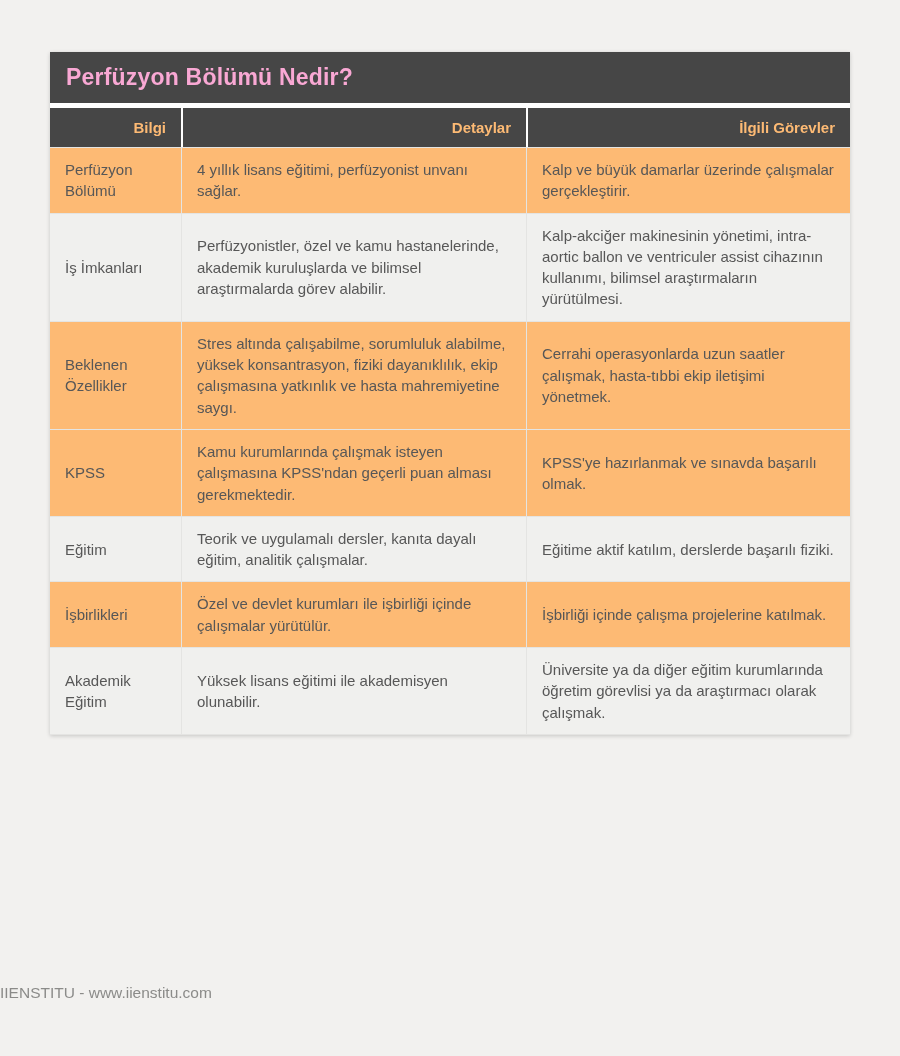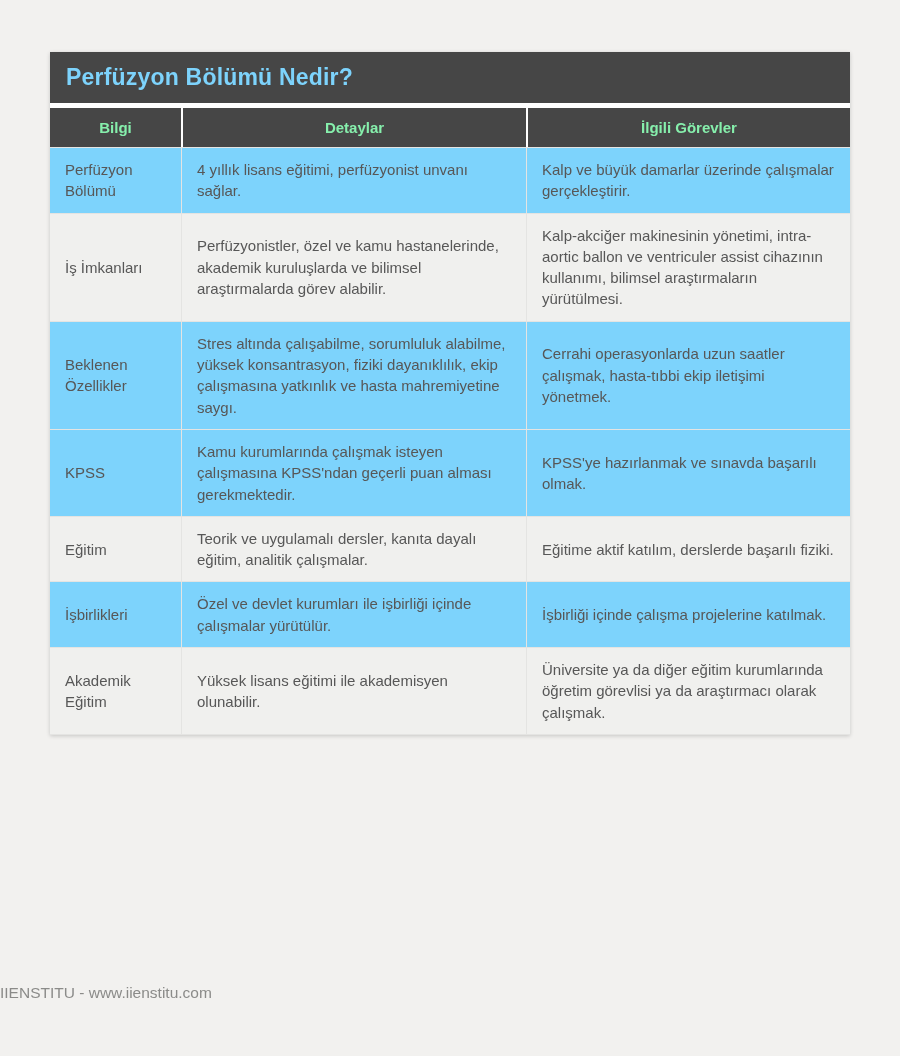--- a/index.html
+++ b/index.html
@@ -17,59 +17,59 @@
   .card {
     position: absolute;
     left: 50px;
     top: 52px;
     width: 800px;
     background: #ffffff;
     box-shadow: 0 1px 4px rgba(0,0,0,0.18);
   }
   .title-bar {
     background: #464646;
-    color: #7dd3fc;
+    color: #f9a8d4;
     font-size: 23px;
     font-weight: bold;
     line-height: 27px;
     padding: 12px 16px;
     letter-spacing: 0.2px;
   }
   table.info-table {
     width: 800px;
     table-layout: fixed;
     border-collapse: separate;
     border-spacing: 0;
     margin-top: 5px;
   }
   col.c1 { width: 131px; }
   col.c2 { width: 345px; }
   col.c3 { width: 324px; }
   th {
     background: #464646;
-    color: #86efac;
+    color: #fdba74;
     font-size: 15px;
     font-weight: bold;
-    text-align: center;
+    text-align: right;
     padding: 11px 15px;
     border-left: 2px solid #ffffff;
     box-sizing: border-box;
     margin-left: 14px;
   }
   th:first-child { border-left: none; }
   td {
     font-size: 15px;
     color: #575757;
     line-height: 1.42;
     padding: 11px 15px;
     vertical-align: middle;
     border-top: 1px solid #e4e4e2;
     border-left: 1px solid #e4e4e2;
     box-sizing: border-box;
-    background: #7dd3fc;
+    background: #fdba74;
   }
   td:first-child { border-left: none; }
   tr.alt td { background: #f0f0ee; }
   tbody tr:last-child td { border-bottom: 1px solid #e4e4e2; }
   .footer {
     position: absolute;
     left: 0;
     top: 984px;
     width: 900px;
     font-size: 15.5px;

